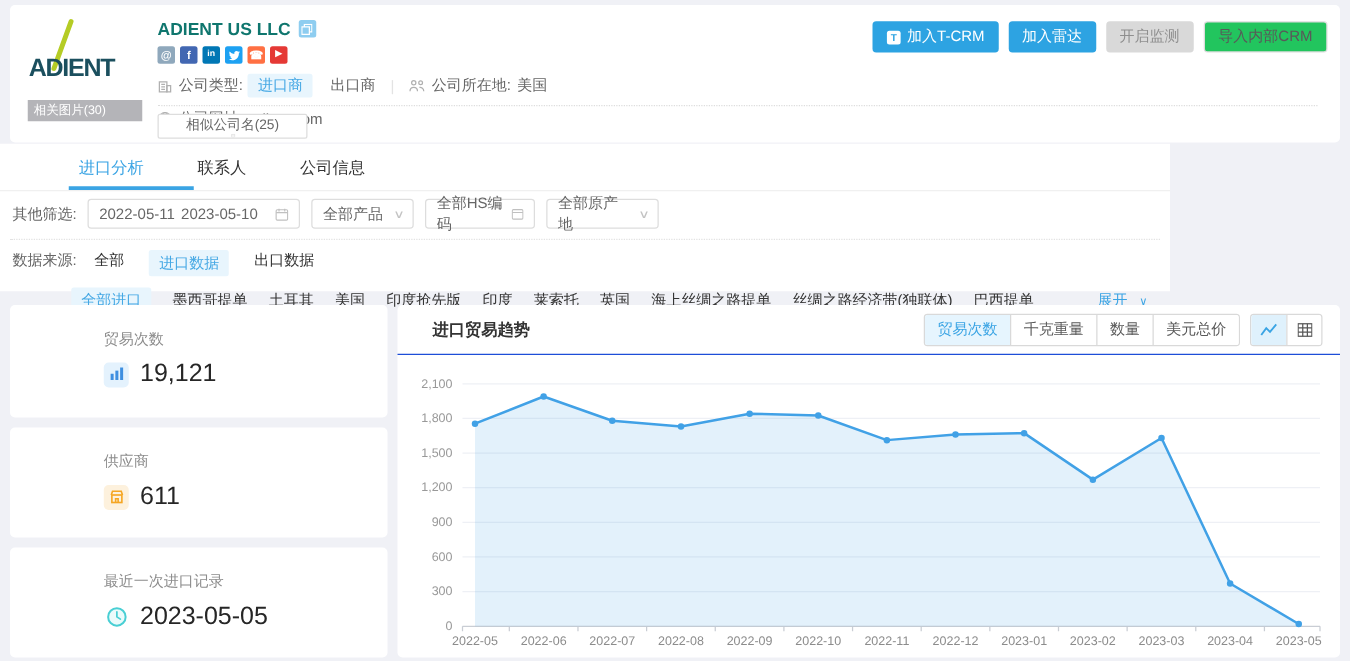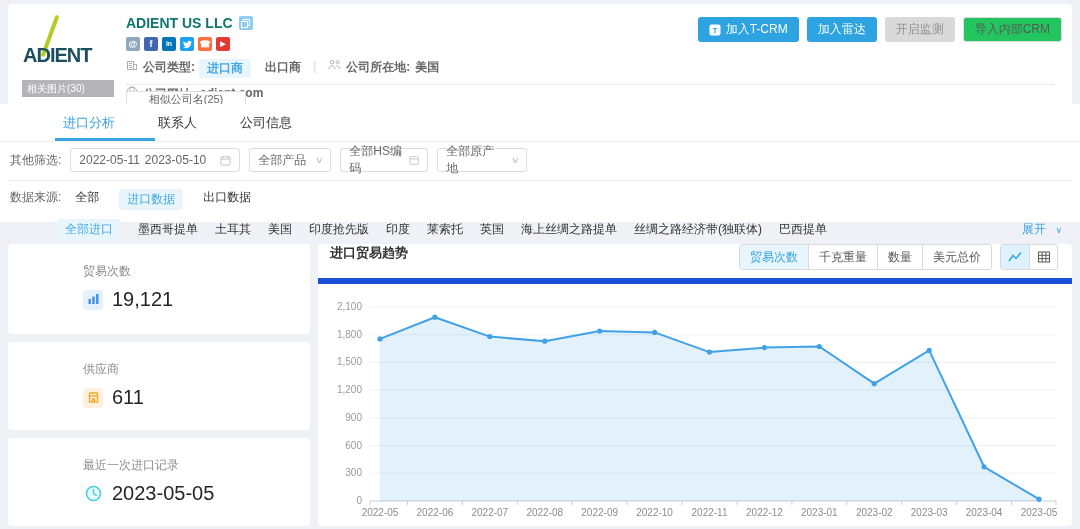--- a/index.html
+++ b/index.html
@@ -17,36 +17,36 @@
   .logo-text { position:absolute; left:1px; top:30px; font-size:20px; font-weight:bold; color:#1b4f5e; letter-spacing:-1px; }
   .logo-slash { position:absolute; left:26px; top:0px; width:4px; height:44px; background:#b5cc25; transform:rotate(20deg); border-radius:2px; }
   .logo-caption { position:absolute; left:0; top:66px; width:100%; height:17px; background:#b4b4b8; color:#fff; font-size:10px; line-height:17px; padding-left:5px; }
 
   .company-info { position:absolute; left:118px; top:11px; }
   .company-name-row { display:flex; align-items:center; gap:6px; }
   .company-name { font-size:14px; font-weight:bold; color:#0f766e; }
   .copy-icon { width:14px; height:14px; background:#8ecdf0; border-radius:2px; display:inline-flex; align-items:center; justify-content:center; }
   .social-row { display:flex; gap:4px; margin-top:6px; }
   .sico { width:14px; height:14px; border-radius:2px; color:#fff; font-size:9px; line-height:14px; display:flex; align-items:center; justify-content:center; font-weight:bold; cursor:pointer; }
-  .meta-row { display:flex; align-items:flex-start; margin-top:8px; color:#666;font-weight:bold; }
+  .meta-row { display:flex; align-items:center; margin-top:8px; color:#666; }
   .meta-row .micon { margin-right:5px; display:inline-flex; }
   .badge-import { background:#e8f5fd; color:#45a8e4; padding:1px 8px; border-radius:2px; margin-left:4px; }
   .plain-opt { margin-left:14px; color:#666; cursor:pointer; }
   .vsep { color:#e3e3e3; margin:0 12px; }
   .hdr-dotted { position:absolute; left:118px; right:18px; top:80px; border-top:1px dotted #ddd; }
   .similar-input { position:absolute; left:118px; top:87px; width:120px; height:20px; border:1px solid #ddd; border-radius:2px; display:flex; align-items:center; justify-content:space-between; padding:0 6px; color:#666; font-size:11px; cursor:pointer; background:#fff;flex-direction:column; }
 
   .hdr-actions { position:absolute; right:10px; top:13px; display:flex; gap:8px; }
   .btn { height:25px; padding:0 11px; border-radius:3px; font-size:12px; display:inline-flex; align-items:center; gap:5px; border:none; cursor:pointer; font-family:inherit; white-space:nowrap; }
   .btn-blue  { background:#2da3e2; color:#fff; }
   .btn-gray  { background:#d9d9d9; color:#8f8f8f; }
   .btn-white { background:#22c55e; border:1px solid #dcdcdc; color:#595959; }
 
   
-  #tabs-section { position:absolute; left:0; top:104px; width:1080px; height:118px; background:#fff; }
+  #tabs-section { position:absolute; left:0; top:115px; width:936px; height:118px; background:#fff; }
   .tabbar { height:38px; border-bottom:1px solid #f0f0f0; display:flex; padding-left:63px; }
   .tab { margin-right:43px; font-size:13px; color:#333; display:flex; align-items:center; position:relative; cursor:pointer; }
   .tab.active { color:#3aa4e4; }
   .tab.active::after { content:""; position:absolute; left:-8px; right:-40px; bottom:0; height:3px; background:#3aa4e4; }
   .filter-row { display:flex; align-items:center; margin-top:6px; padding-left:10px; gap:9px; }
   .filter-label { color:#666; }
   .fbox { height:24px; border:1px solid #ddd; border-radius:3px; display:flex; align-items:center; padding:0 8px; color:#666; background:#fff; cursor:pointer; }
   .fbox .sp { flex:1; }
   .date-box { width:124px; gap:5px; }
   .chev { color:#c3c3c3; font-size:9px; transform:scaleX(1.4); margin-left:6px; }
@@ -69,21 +69,21 @@
   .stat-inner { padding:19px 0 0 75px; }
   .stat-label { color:#8c8c8c; }
   .stat-value-row { display:flex; align-items:center; gap:9px; margin-top:8px; }
   .stat-value { font-size:20px; color:#262626; }
   .stat-icon { width:20px; height:20px; border-radius:4px; display:flex; align-items:center; justify-content:center; }
   .ic-blue   { background:#e4f2fd; }
   .ic-orange { background:#fdf1dd; }
 
   
   #chart-card { left:318px; top:244px; width:754px; height:282px; }
-  .chart-header { display:flex; align-items:flex-start; padding:0 14px 0 12px; height:40px; border-bottom:6px solid #1d4ed8; }
+  .chart-header { display:flex; align-items:center; padding:0 14px 0 28px; height:40px; border-bottom:1px solid #1d4ed8; }
   .chart-title { font-size:13px; font-weight:bold; color:#333; }
   .metric-group { margin-left:auto; display:flex; border:1px solid #d9d9d9; border-radius:3px; overflow:hidden; }
   .metric { height:24px; padding:0 10px; display:flex; align-items:center; color:#595959; border-left:1px solid #d9d9d9; background:#fff; cursor:pointer; white-space:nowrap; }
   .metric:first-child { border-left:none; }
   .metric.active { background:#e6f5fe; color:#3aa4e4; }
   .view-group { display:flex; border:1px solid #d9d9d9; border-radius:3px; overflow:hidden; margin-left:8px; }
   .view-btn { width:28px; height:24px; display:flex; align-items:center; justify-content:center; background:#fff; border-left:1px solid #d9d9d9; cursor:pointer; }
   .view-btn:first-child { border-left:none; }
   .view-btn.active { background:#dff1fc; }
   #trend-chart { position:absolute; left:0; top:44px; }

